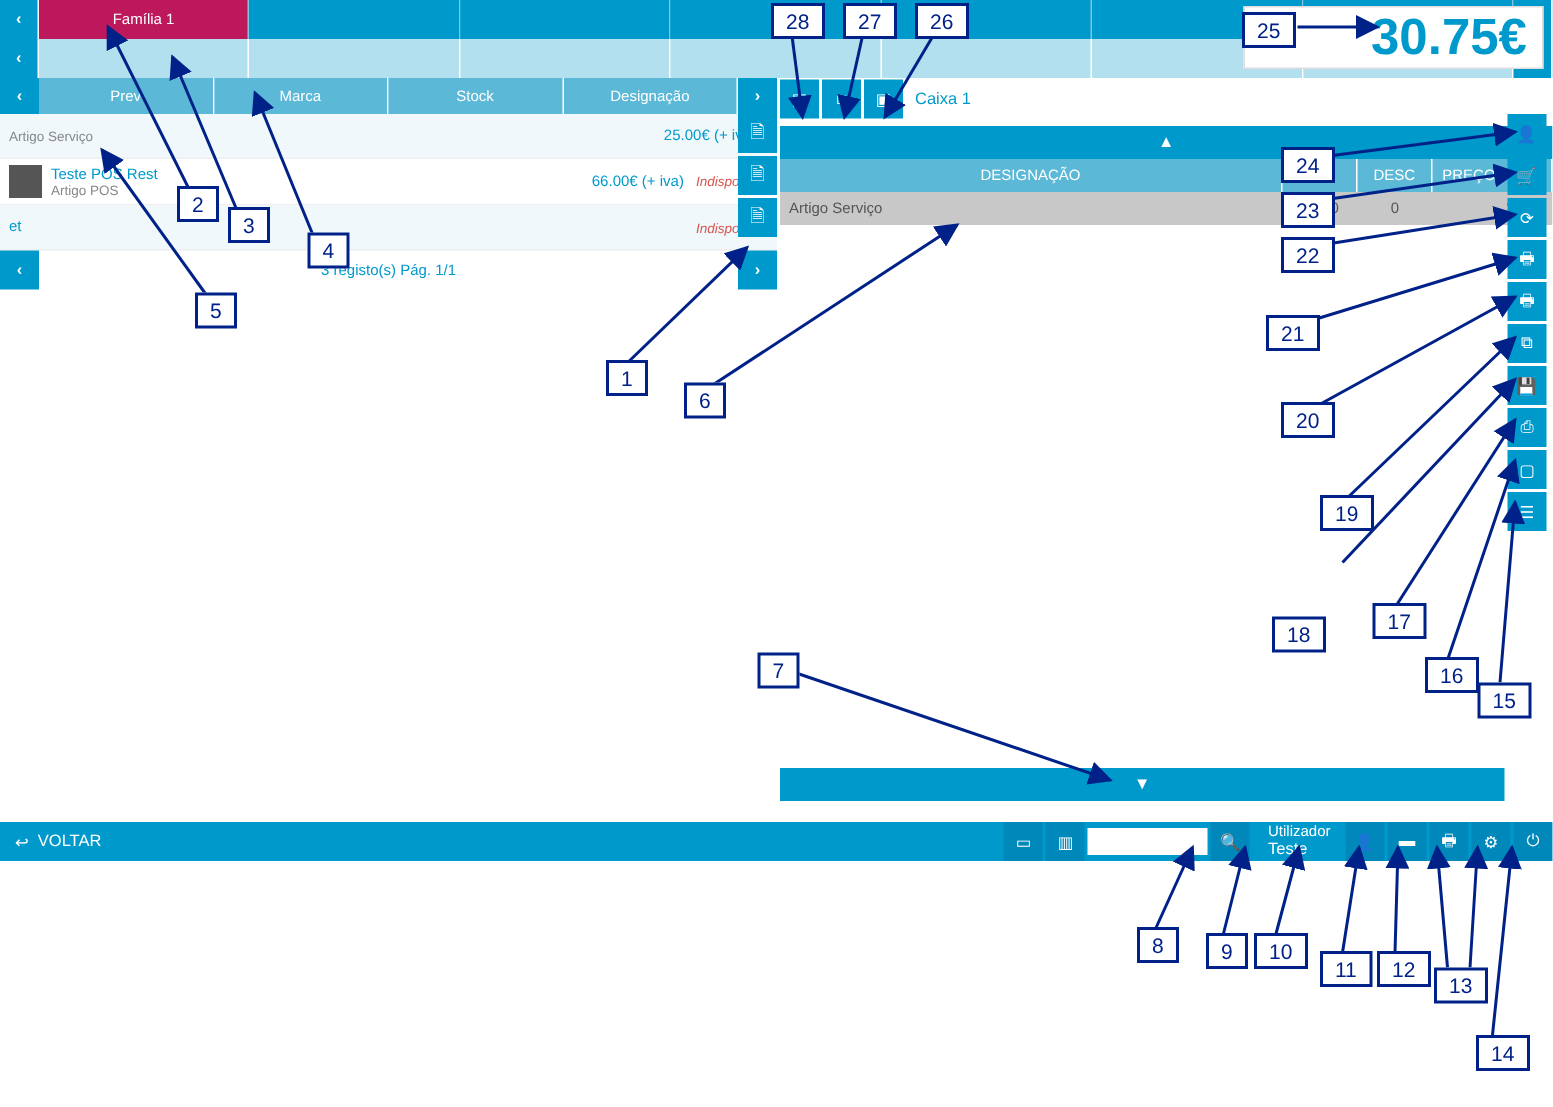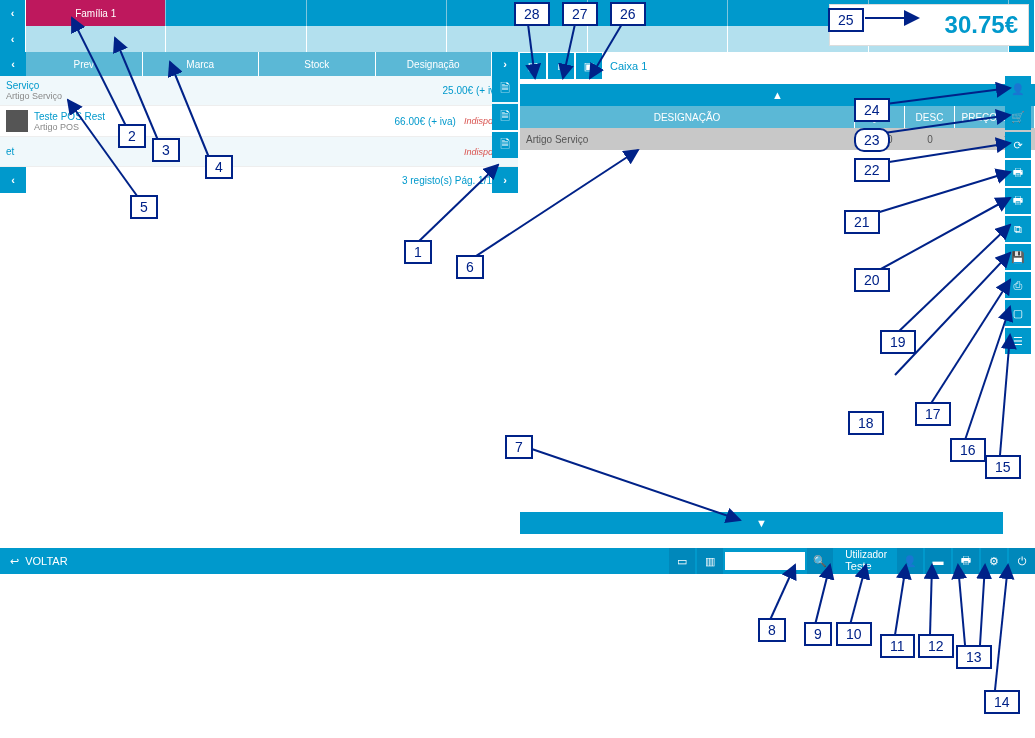--- a/index.html
+++ b/index.html
@@ -33,33 +33,33 @@
   .product-row.alt { background: #f0f8fb; }
   .product-row .thumb { width: 22px; height: 22px; background: #555; margin-right: 6px; }
   .product-row .info { flex: 1; }
   .product-row .name { color: #0099cc; font-size: 10px; }
   .product-row .sub { color: #888; font-size: 9px; }
   .product-row .price { color: #0099cc; font-size: 10px; margin-right: 8px; }
   .product-row .status { color: #d9534f; font-size: 9px; font-style: italic; }
   
   .left-footer { display: flex; align-items: center; height: 26px; }
   .left-footer .nav-btn { width: 26px; height: 26px; background: #0099cc; color: #fff; display: flex; align-items: center; justify-content: center; font-weight: bold; cursor: pointer; }
-  .left-footer .pager { flex: 1; text-align: right; color: #0099cc; font-size: 10px; }
+  .left-footer .pager { flex: 1; text-align: center; color: #0099cc; font-size: 10px; }
   
   
   .left-side-icons { position: absolute; left: 492px; top: 76px; width: 26px; }
   .left-side-icons .ibtn { width: 26px; height: 26px; background: #0099cc; color: #fff; display: flex; align-items: center; justify-content: center; margin-bottom: 2px; cursor: pointer; font-size: 12px; }
   
   
   .right-top { display: flex; height: 28px; align-items: center; background: #fff; }
   .right-top .rbtn { width: 26px; height: 26px; background: #0099cc; color: #fff; display: flex; align-items: center; justify-content: center; margin-right: 2px; cursor: pointer; }
   .right-top .caixa { color: #0099cc; font-size: 11px; margin-left: 6px; }
   
   .total-box { position: absolute; right: 6px; top: 4px; width: 200px; height: 42px; background: #fff; border: 1px solid #ddd; display: flex; align-items: center; justify-content: flex-end; padding-right: 10px; }
-  .total-box .amount { color: #0099cc; font-size: 24px; font-weight: bold; }
+  .total-box .amount { color: #0099cc; font-size: 34px; font-weight: bold; }
   
   .expand-bar { background: #0099cc; color: #fff; height: 22px; display: flex; align-items: center; justify-content: center; font-weight: bold; cursor: pointer; margin-top: 4px; }
   
   .cart-header { display: flex; height: 22px; background: #5bb8d6; color: #fff; font-size: 10px; }
   .cart-header .ch { display: flex; align-items: center; justify-content: center; border-right: 1px solid #fff; }
   .cart-header .ch.desig { flex: 1; }
   .cart-header .ch.qtd { width: 50px; }
   .cart-header .ch.desc { width: 50px; }
   .cart-header .ch.preco { width: 80px; }
   
@@ -132,21 +132,20 @@
         <div class="col">Prev</div>
         <div class="col">Marca</div>
         <div class="col">Stock</div>
         <div class="col">Designação</div>
       </div>
       <div class="nav-btn">›</div>
     </div>
 
     <div class="product-row alt">
       <div class="info">
-        <div class="name">Serviço</div>
         <div class="sub">Artigo Serviço</div>
       </div>
       <div class="price">25.00€ (+ iva)</div>
       <div class="status"></div>
     </div>
     <div class="product-row">
       <div class="thumb"></div>
       <div class="info">
         <div class="name">Teste POS Rest</div>
         <div class="sub">Artigo POS</div>
@@ -308,18 +307,18 @@
 <div class="anno-label" style="left:956px; top:645px;">13</div>
 <div class="anno-label" style="left:984px; top:690px;">14</div>
 <div class="anno-label" style="left:985px; top:455px;">15</div>
 <div class="anno-label" style="left:950px; top:438px;">16</div>
 <div class="anno-label" style="left:915px; top:402px;">17</div>
 <div class="anno-label" style="left:848px; top:372px;margin-top:39px;">18</div>
 <div class="anno-label" style="left:880px; top:330px;">19</div>
 <div class="anno-label" style="left:854px; top:268px;">20</div>
 <div class="anno-label" style="left:844px; top:210px;text-align:center;">21</div>
 <div class="anno-label" style="left:854px; top:158px;">22</div>
-<div class="anno-label" style="left:854px; top:128px;border-radius:10px;">23</div>
+<div class="anno-label" style="left:854px; top:128px;">23</div>
 <div class="anno-label" style="left:854px; top:98px;">24</div>
 <div class="anno-label" style="left:828px; top:8px;">25</div>
 <div class="anno-label" style="left:610px; top:2px;">26</div>
 <div class="anno-label" style="left:562px; top:2px;">27</div>
 <div class="anno-label" style="left:514px; top:2px;">28</div>
 
 </body></html>

